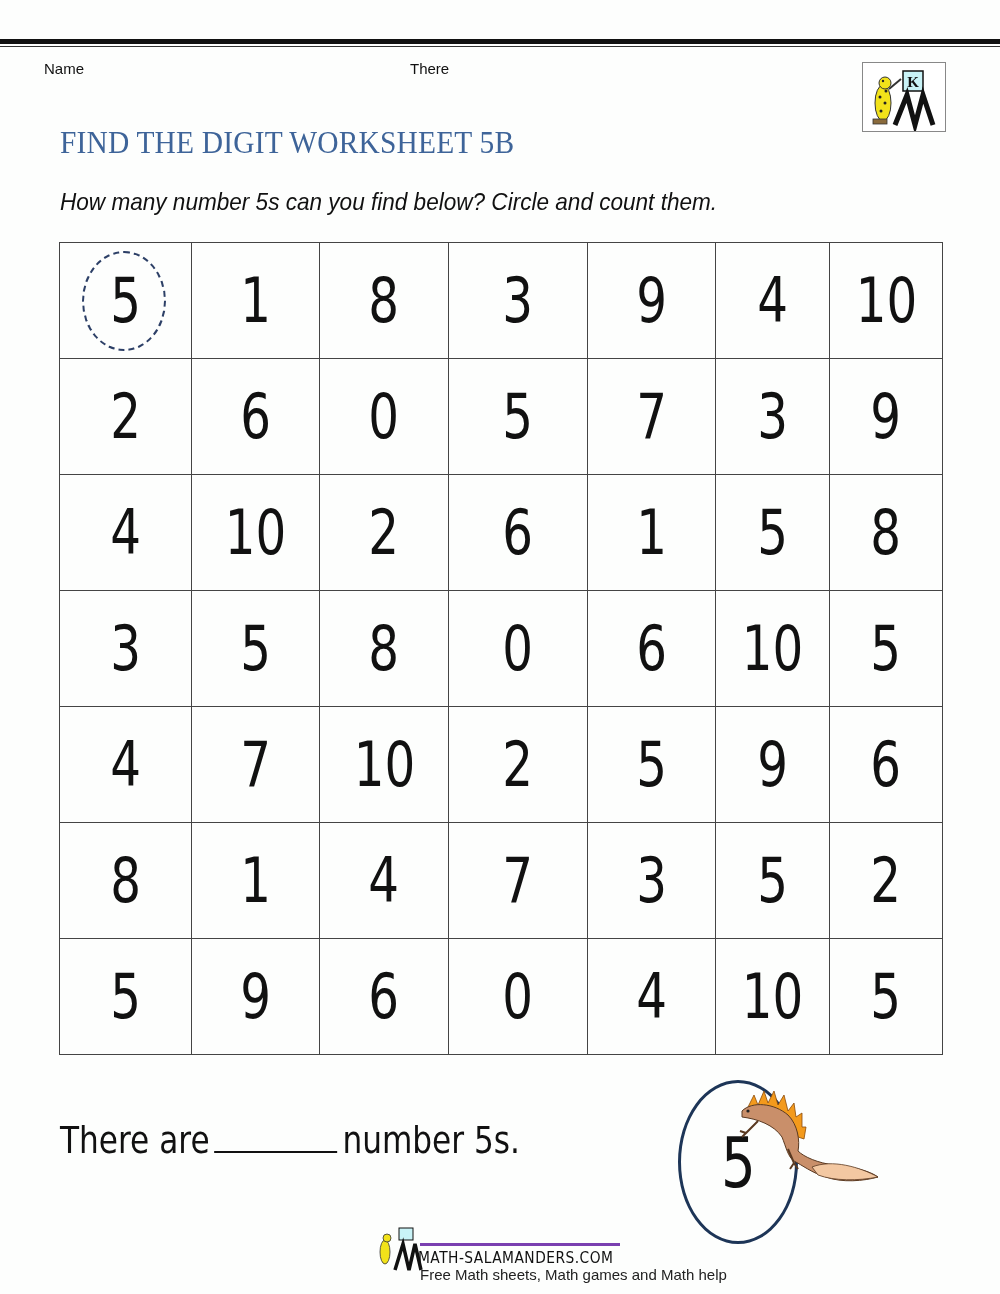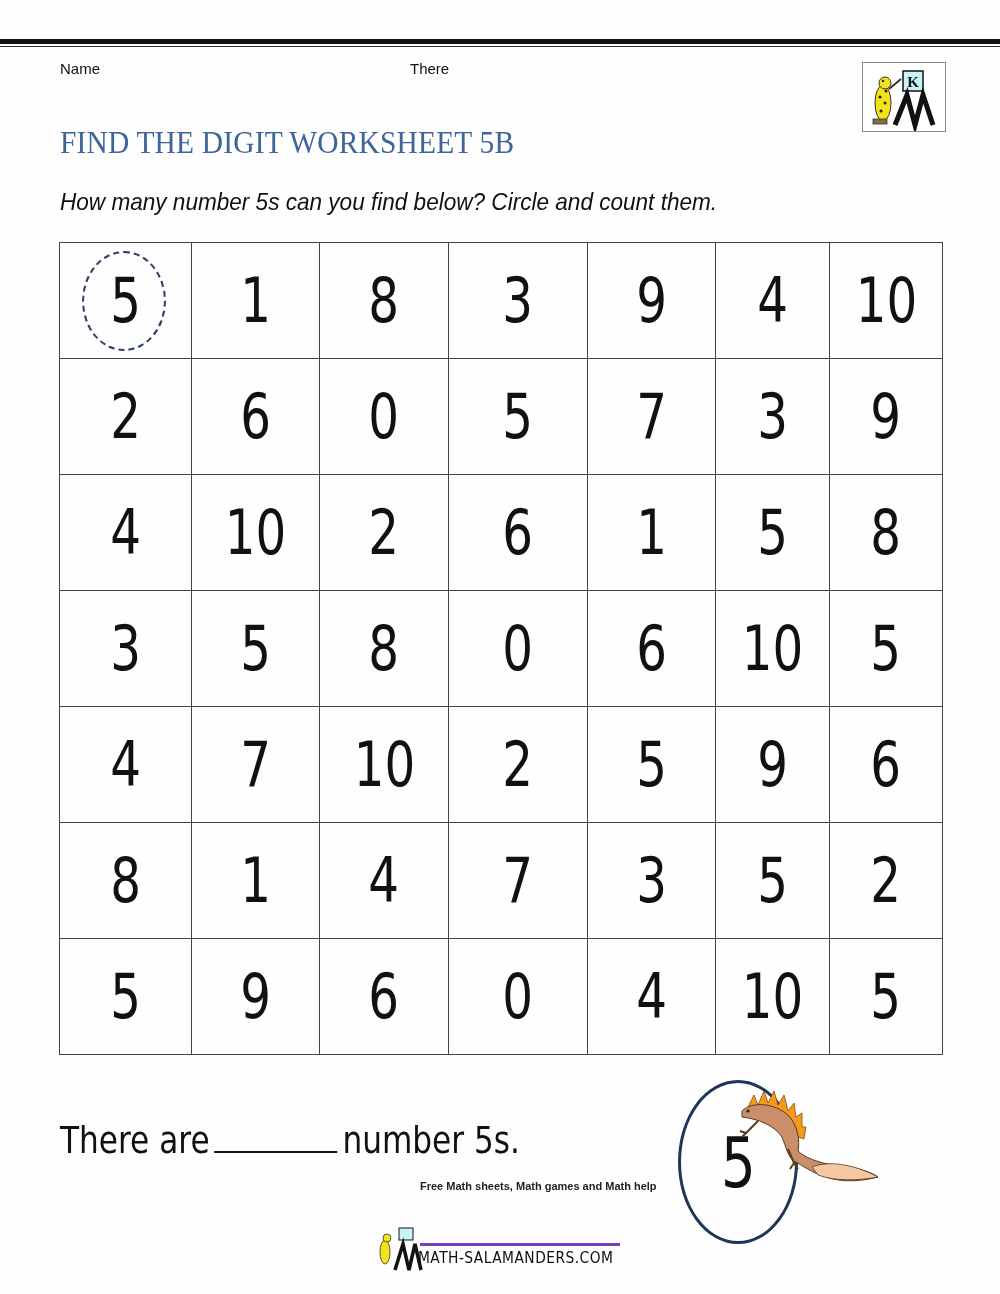--- a/index.html
+++ b/index.html
@@ -3,21 +3,21 @@
 <meta charset="utf-8">
 <style>
   html, body { margin:0; padding:0; }
   body {
     width:1000px; height:1294px; background:#fdfefd; position:relative; overflow:hidden;
     font-family:"Liberation Sans", sans-serif; color:#111;
   }
   .rule-thick { position:absolute; left:0; top:39px; width:1000px; height:5px; background:#111; }
   .rule-thin { position:absolute; left:0; top:46px; width:1000px; height:1px; background:#333; }
   .label { position:absolute; top:60px; font-size:15px; font-family:"Liberation Sans", sans-serif; color:#111; }
-  .label.name { left:60px; }
+  .label.name { left:44px; }
   .label.date { left:410px; }
   .logo-box {
     position:absolute; left:862px; top:62px; width:82px; height:68px;
     border:1px solid #888; background:#fff;
   }
   .title {
     position:absolute; left:60px; top:124px; font-family:"Liberation Serif", serif;
     font-size:32px; color:#3e6499; letter-spacing:0.2px; transform:scaleX(0.92); transform-origin:left;
   }
   .instruction {
@@ -45,21 +45,21 @@
   .badge-ring {
     position:absolute; left:678px; top:1080px; width:120px; height:164px;
     border:3px solid #1d3557; border-radius:50%; box-sizing:border-box;
   }
   .badge-num {
     position:absolute; left:716px; top:1122px; font-family:"DejaVu Sans", sans-serif;
     font-size:70px; color:#111; transform:scaleX(0.78);
   }
   .salamander { position:absolute; left:738px; top:1085px; }
   .footer-logo { position:absolute; left:375px; top:1226px; width:250px; height:45px; }
-  .footer-tag { position:absolute; left:420px; top:1180px; font-size:11px; font-weight:bold; color:#222; font-family:"Liberation Sans", sans-serif; }
+  .footer-tag { position:absolute; left:420px; top:1266px; font-size:15px; font-weight:normal; color:#222; font-family:"Liberation Sans", sans-serif; }
   .footer-bar { position:absolute; left:420px; top:1243px; width:200px; height:3px; background:#7a3fb0; }
   .footer-site { position:absolute; left:418px; top:1249px; font-size:15px; font-family:"DejaVu Sans", sans-serif; letter-spacing:0.5px; color:#111; transform:scaleX(0.92); transform-origin:left; }
 </style>
 </head>
 <body>
 
 <div class="rule-thick"></div>
 <div class="rule-thin"></div>
 
 <div class="label name">Name</div>

